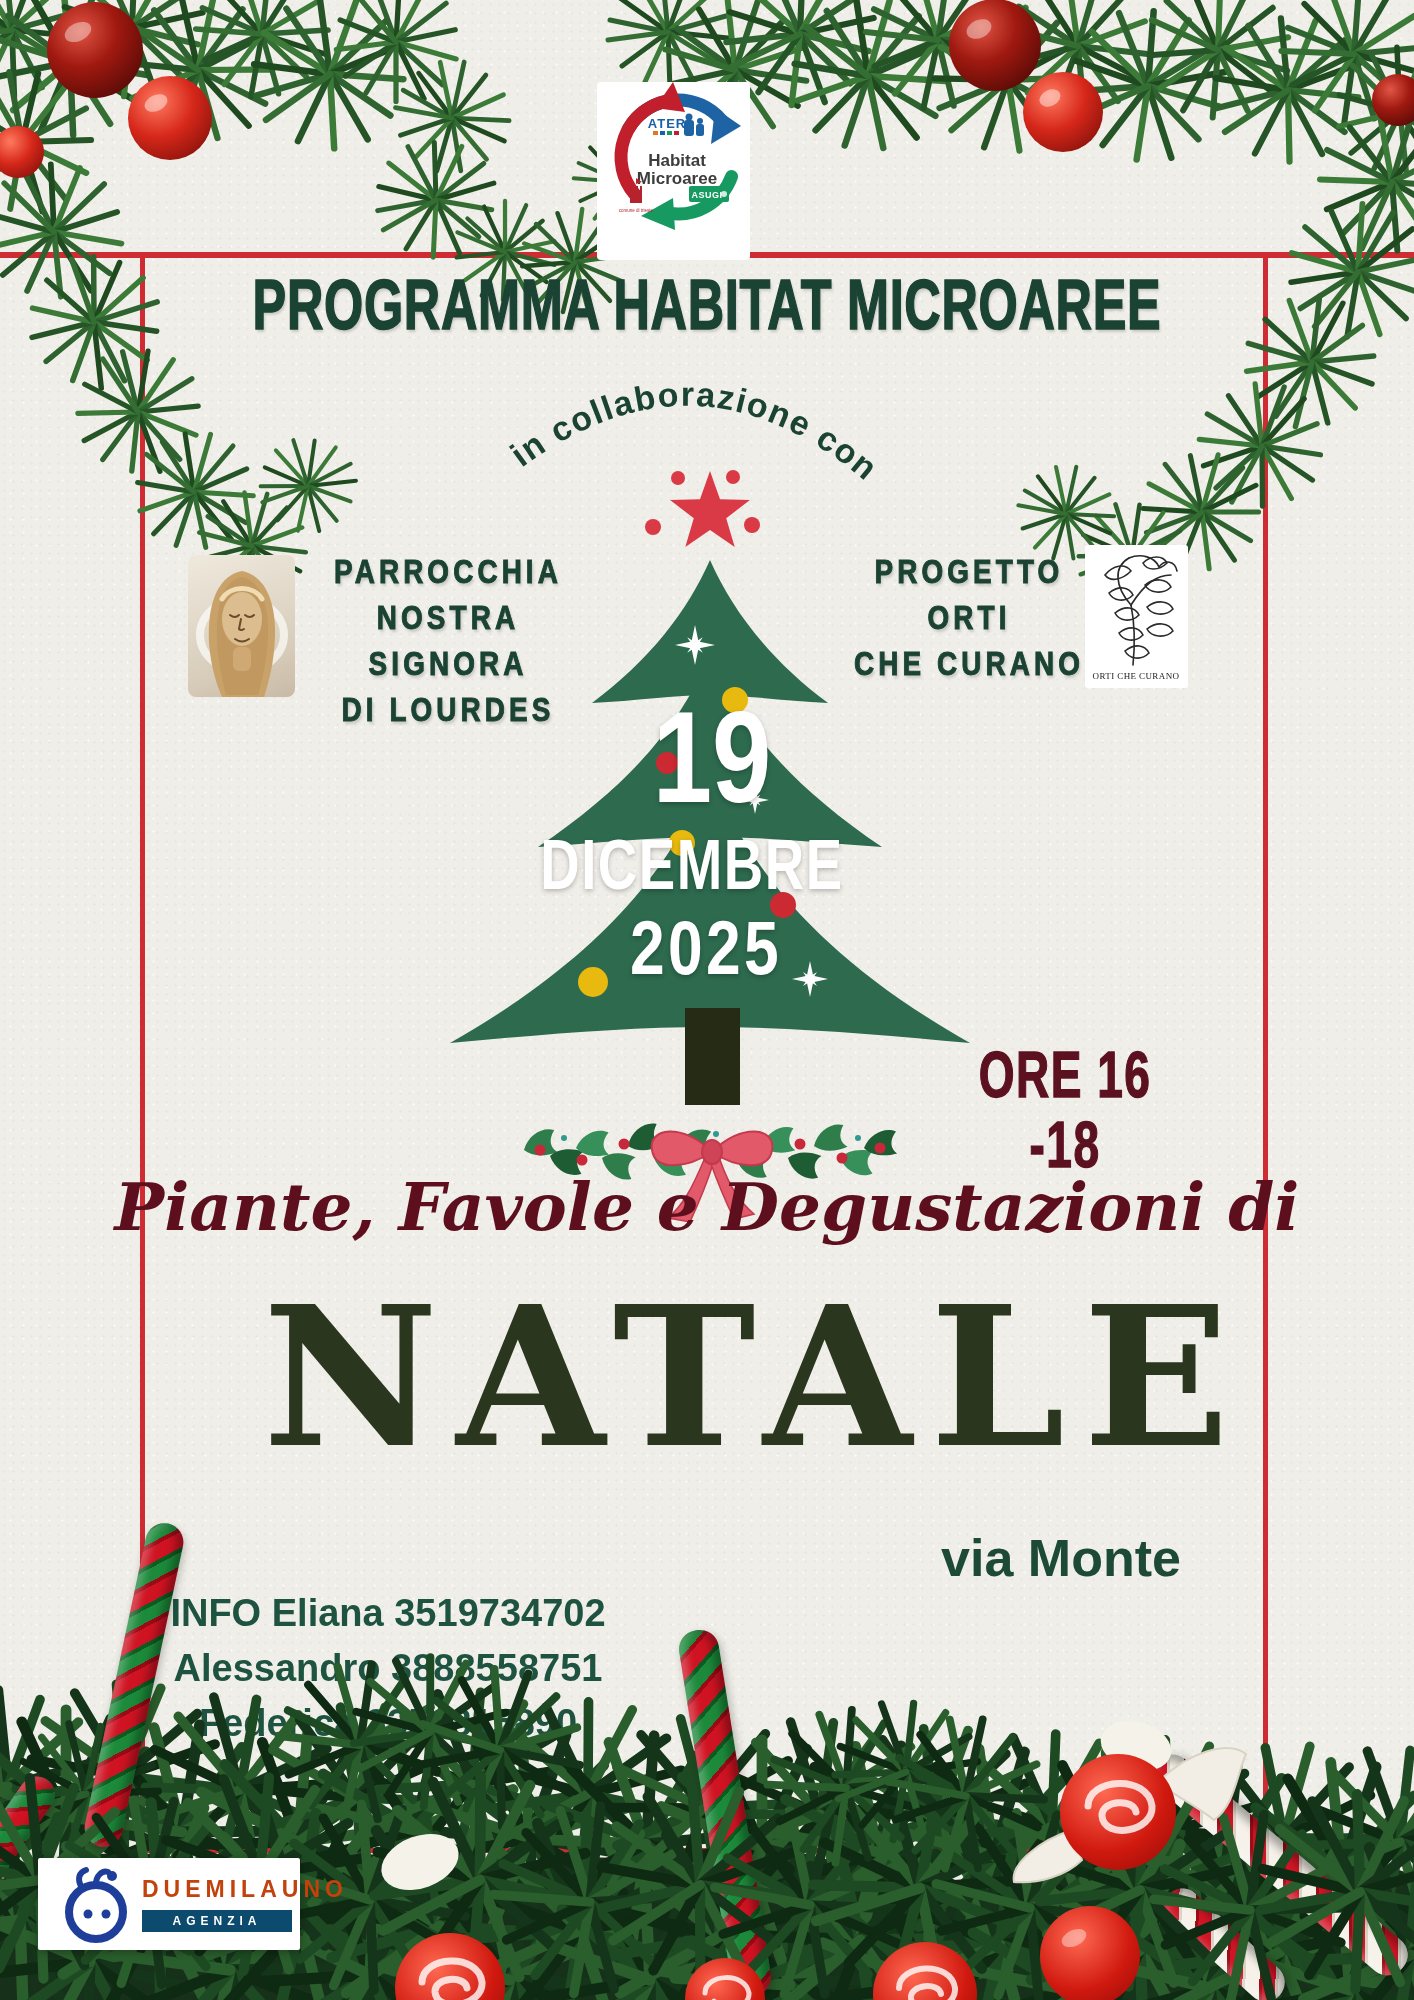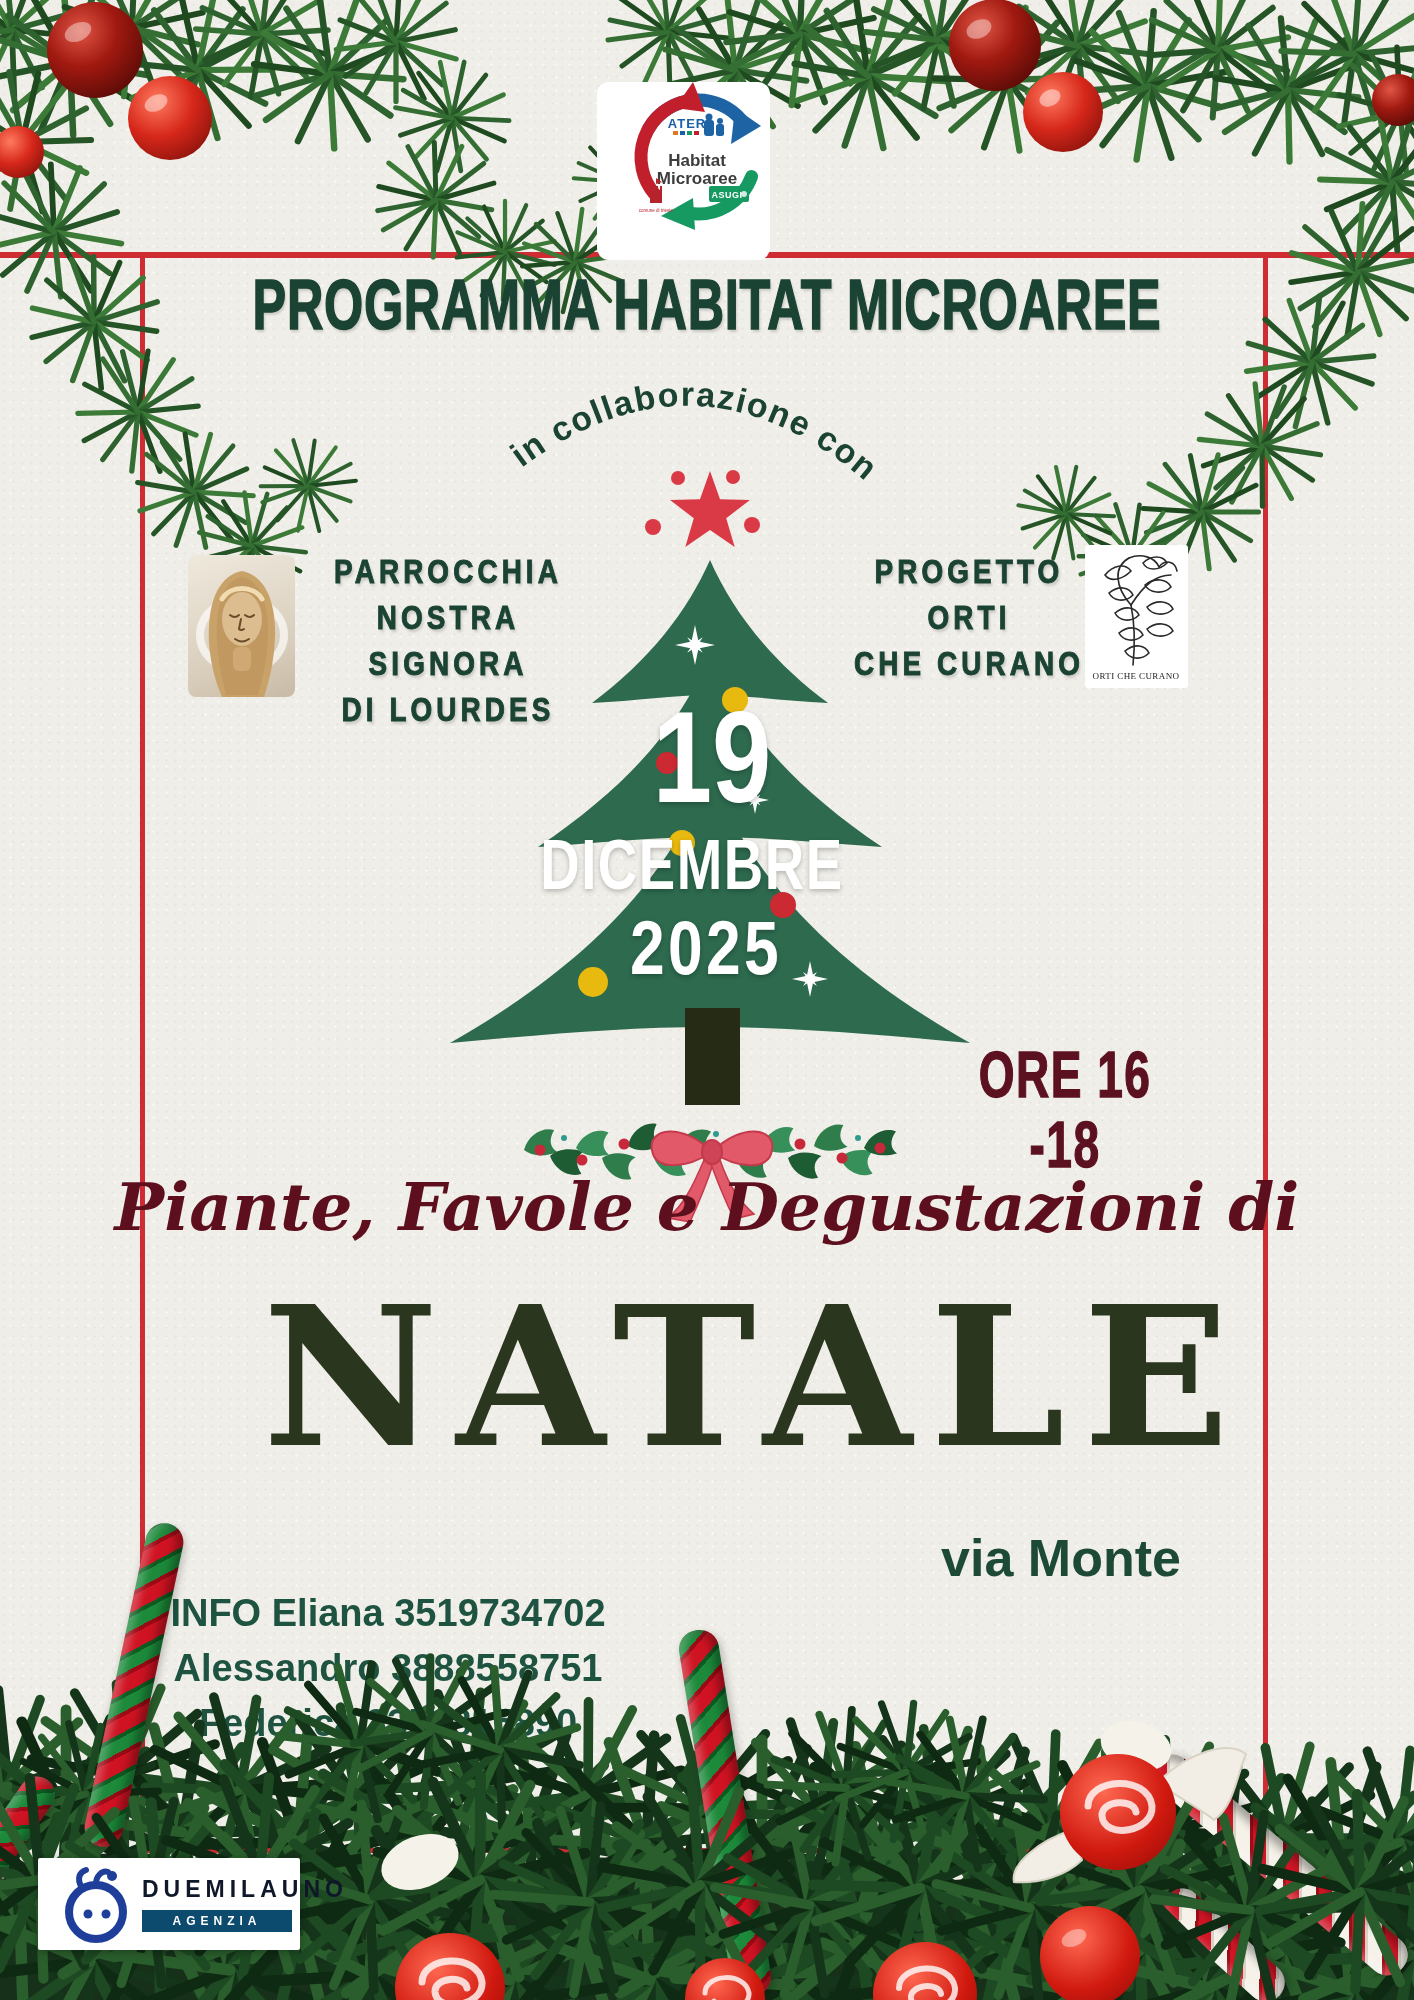--- a/index.html
+++ b/index.html
@@ -117,21 +117,21 @@
     </g>
     <g>
       <circle cx="995" cy="45" r="46" fill="url(#ballDark)"></circle>
       <ellipse cx="979" cy="29" rx="13" ry="9" transform="rotate(-25 979 29)" fill="#ffffff" opacity="0.4"></ellipse>
       <circle cx="1063" cy="112" r="40" fill="url(#ballBright)"></circle>
       <ellipse cx="1050" cy="98" rx="11" ry="8" transform="rotate(-25 1050 98)" fill="#ffffff" opacity="0.45"></ellipse>
       <circle cx="1398" cy="100" r="26" fill="url(#ballDark)"></circle>
     </g>
   </svg>
 
-  <div class="whitebox" style="left:597px;top:82px;width:153px;height:178px;border-radius:12px;padding-left:20px;">
+  <div class="whitebox" style="left:597px;top:82px;width:153px;height:178px;border-radius:4px;">
     <svg width="153" height="178" viewBox="0 0 153 178">
       <g>
         <text x="70" y="46" text-anchor="middle" font-size="13" font-weight="bold" fill="#1b5fa5" style="letter-spacing:1px">ATER</text>
         <rect x="56" y="49" width="5" height="4" fill="#e07820"></rect>
         <rect x="63" y="49" width="5" height="4" fill="#1b5fa5"></rect>
         <rect x="70" y="49" width="5" height="4" fill="#169a62"></rect>
         <rect x="77" y="49" width="5" height="4" fill="#c01f2b"></rect>
         <circle cx="92" cy="35" r="3.5" fill="#1e63a4"></circle>
         <rect x="87" y="38" width="10" height="16" rx="3" fill="#1e63a4"></rect>
         <circle cx="103" cy="39" r="3" fill="#1e63a4"></circle>
@@ -461,17 +461,17 @@
 
   <div class="whitebox" style="left:38px;top:1858px;width:262px;height:92px;border-radius:2px;box-shadow:0 2px 8px rgba(0,0,0,.3);">
     <svg class="abs" style="left:14px;top:8px;" width="88" height="80" viewBox="0 0 88 80">
       <circle cx="44" cy="46" r="27" fill="none" stroke="#1e3e9a" stroke-width="8"></circle>
       <path d="M30,22 C24,12 28,6 34,4" fill="none" stroke="#1e3e9a" stroke-width="6" stroke-linecap="round"></path>
       <path d="M44,18 C44,10 50,4 56,6" fill="none" stroke="#1e3e9a" stroke-width="6" stroke-linecap="round"></path>
       <circle cx="60" cy="10" r="5" fill="#1e3e9a"></circle>
       <circle cx="36" cy="48" r="4.5" fill="#1e3e9a"></circle>
       <circle cx="54" cy="48" r="4.5" fill="#1e3e9a"></circle>
     </svg>
-    <div class="abs" style="left:104px;top:18px;width:150px;font-size:23px;font-weight:700;letter-spacing:5px;color:#0f172a;text-align:center;">DUEMILAUNO</div>
+    <div class="abs" style="left:104px;top:18px;width:150px;font-size:23px;font-weight:700;letter-spacing:5px;color:#c2410c;text-align:center;">DUEMILAUNO</div>
     <div class="abs ctr" style="left:104px;top:52px;width:150px;height:22px;line-height:22px;font-size: 12px;font-weight:700;
                 letter-spacing:5px;color:#ffffff;background:#0c4a6e;">AGENZIA SOCIALE</div>
   </div>
 </div>
 
 </body></html>

